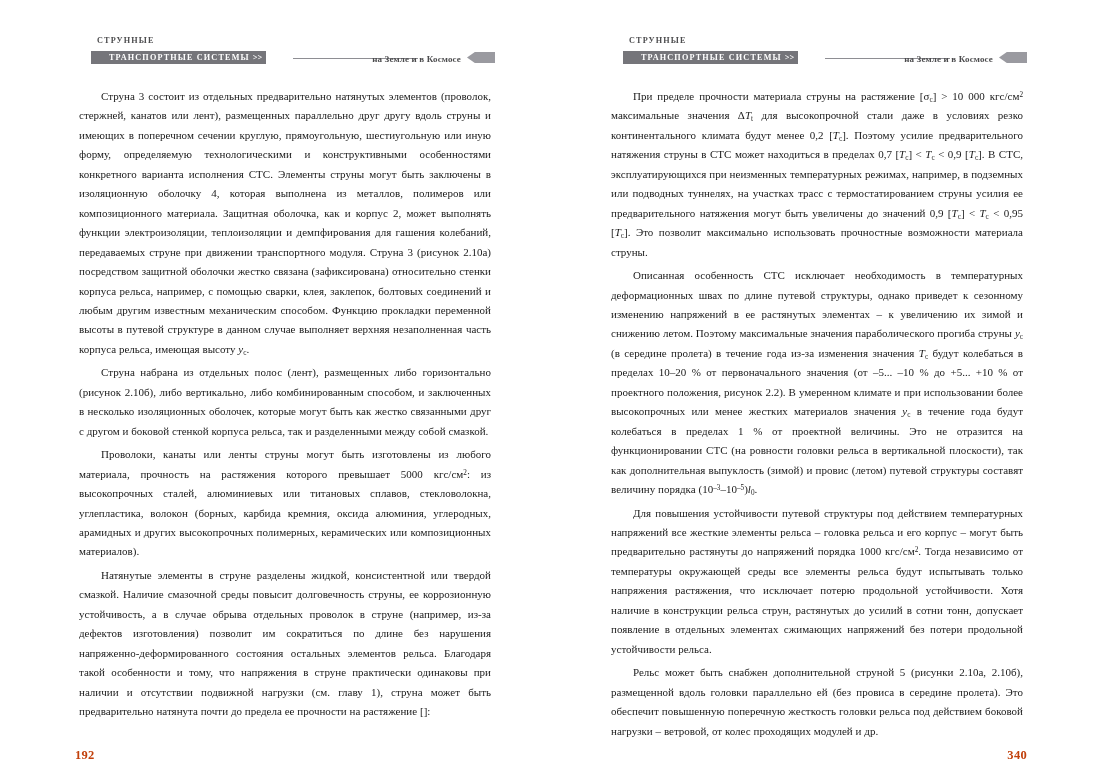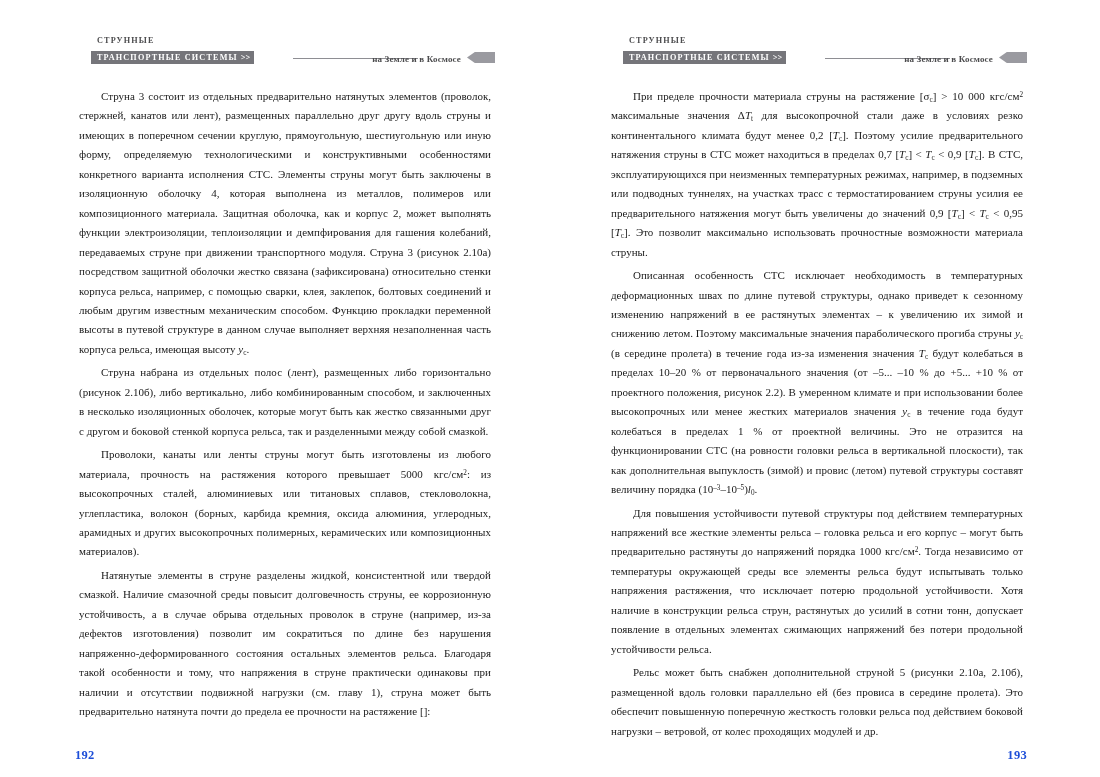--- a/index.html
+++ b/index.html
@@ -61,21 +61,21 @@
     line-height: 10px;
   }
   .brand-line2 {
     background: #75757a;
     color: #ffffff;
     font-size: 8.2px;
     letter-spacing: 1.15px;
     font-weight: 700;
     line-height: 13px;
     height: 13px;
-    padding-left: 6px;
+    padding-left: 18px;
     padding-right: 4px;
     display: inline-block;
     white-space: nowrap;
     margin-top: 1px;
   }
   .brand-chev {
     letter-spacing: 0px;
     padding-left: 3px;
   }
   .runhead-rule {
@@ -129,21 +129,21 @@
     vertical-align: 0.45em;
     line-height: 0;
   }
 
   
   .folio {
     position: absolute;
     bottom: 14px;
     font-size: 12.5px;
     font-weight: 700;
-    color: #1d4ed8;
+    color: #c2410c;
     letter-spacing: 0.3px;
   }
   .page-left .folio { left: 75px; }
   .page-right .folio { right: 73px; }
 </style>
 </head>
 <body>
 
 <div class="spread">
 
@@ -191,16 +191,16 @@
 
       <div class="col">
         <p class="t">При пределе прочности материала струны на растяжение [σ<sub>c</sub>] &gt; 10 000 кгс/см<sup>2</sup> максимальные значения Δ<i>T</i><sub>t</sub> для высокопрочной стали даже в условиях резко континентального климата будут менее 0,2 [<i>T</i><sub>c</sub>]. Поэтому усилие предварительного натяжения струны в СТС может находиться в пределах 0,7 [<i>T</i><sub>c</sub>] &lt; <i>T</i><sub>c</sub> &lt; 0,9 [<i>T</i><sub>c</sub>]. В СТС, эксплуатирующихся при неизменных температурных режимах, например, в подземных или подводных туннелях, на участках трасс с термостатированием струны усилия ее предварительного натяжения могут быть увеличены до значений 0,9 [<i>T</i><sub>c</sub>] &lt; <i>T</i><sub>c</sub> &lt; 0,95 [<i>T</i><sub>c</sub>]. Это позволит максимально использовать прочностные возможности материала струны.</p>
         <p class="t">Описанная особенность СТС исключает необходимость в температурных деформационных швах по длине путевой структуры, однако приведет к сезонному изменению напряжений в ее растянутых элементах – к увеличению их зимой и снижению летом. Поэтому максимальные значения параболического прогиба струны <i>y</i><sub>c</sub> (в середине пролета) в течение года из-за изменения значения <i>T</i><sub>c</sub> будут колебаться в пределах 10–20 % от первоначального значения (от –5... –10 % до +5... +10 % от проектного положения, рисунок 2.2). В умеренном климате и при использовании более высокопрочных или менее жестких материалов значения <i>y</i><sub>c</sub> в течение года будут колебаться в пределах 1 % от проектной величины. Это не отразится на функционировании СТС (на ровности головки рельса в вертикальной плоскости), так как дополнительная выпуклость (зимой) и провис (летом) путевой структуры составят величину порядка (10<sup>–3</sup>–10<sup>–5</sup>)<i>l</i><sub>0</sub>.</p>
         <p class="t">Для повышения устойчивости путевой структуры под действием температурных напряжений все жесткие элементы рельса – головка рельса и его корпус – могут быть предварительно растянуты до напряжений порядка 1000 кгс/см<sup>2</sup>. Тогда независимо от температуры окружающей среды все элементы рельса будут испытывать только напряжения растяжения, что исключает потерю продольной устойчивости. Хотя наличие в конструкции рельса струн, растянутых до усилий в сотни тонн, допускает появление в отдельных элементах сжимающих напряжений без потери продольной устойчивости рельса.</p>
         <p class="t">Рельс может быть снабжен дополнительной струной 5 (рисунки 2.10а, 2.10б), размещенной вдоль головки параллельно ей (без провиса в середине пролета). Это обеспечит повышенную поперечную жесткость головки рельса под действием боковой нагрузки – ветровой, от колес проходящих модулей и др.</p>
 
       </div>
 
     </div>
-    <div class="folio">193</div>
+    <div class="folio">340</div>
   </div>
 
 </div>
 
 </body></html>

